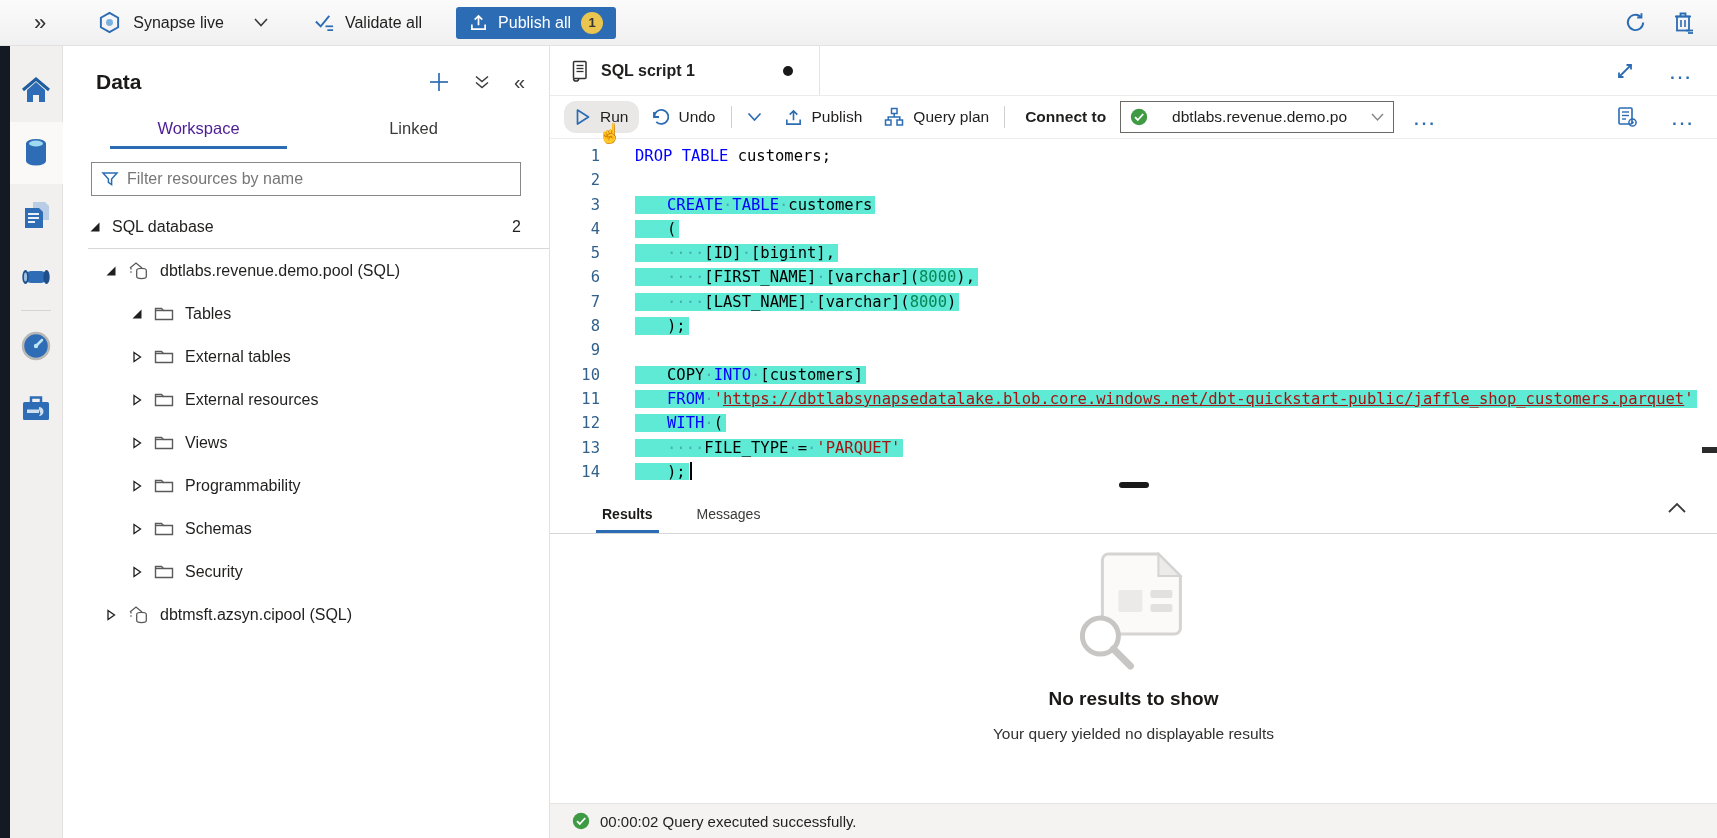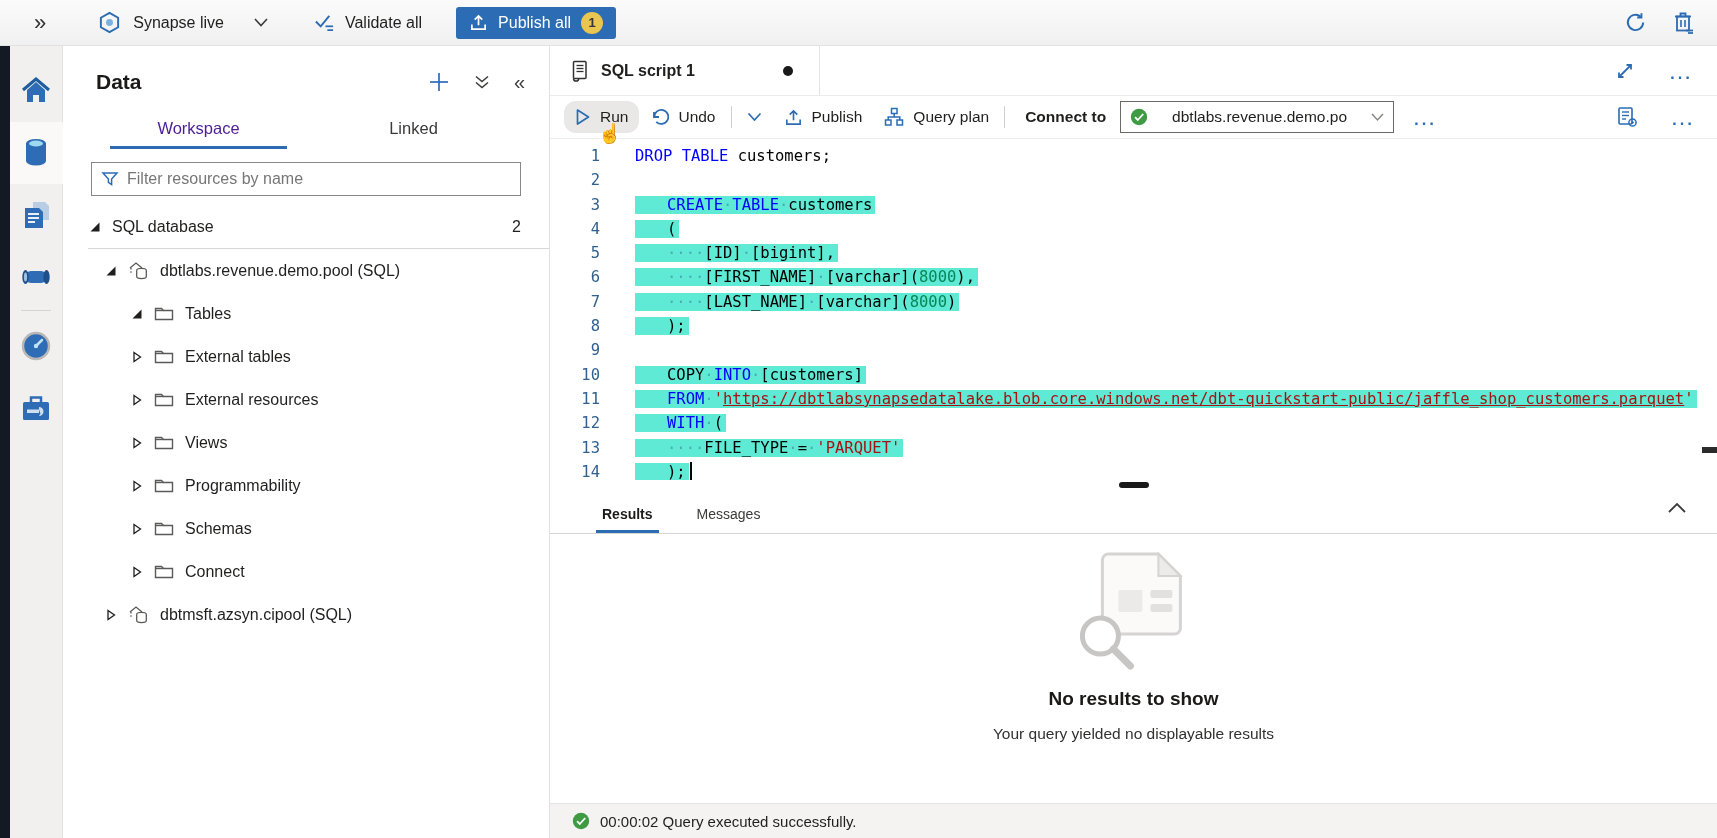--- a/index.html
+++ b/index.html
@@ -378,21 +378,21 @@
               <svg width="12" height="12" viewBox="0 0 12 12">
                 <path d="M3 1.5 L9.5 6 L3 10.5 Z" fill="none" stroke="#201f1e" stroke-width="1.3"></path>
               </svg>
             </span>
             <span class="node-icon">
               <svg width="20" height="17" viewBox="0 0 20 17">
                 <path d="M1.5 14.5 V3.5 h6 l2 2 h9 v9 Z" fill="none" stroke="#5b5a58" stroke-width="1.4"></path>
                 <path d="M1.5 5.5 h8" stroke="#5b5a58" stroke-width="1.4"></path>
               </svg>
             </span>
-            <span class="node-label">Connect</span>
+            <span class="node-label">Security</span>
           </div>
           <div class="tree-row" style="padding-left: 41px;">
             <span class="expander">
               <svg width="12" height="12" viewBox="0 0 12 12">
                 <path d="M3 1.5 L9.5 6 L3 10.5 Z" fill="none" stroke="#201f1e" stroke-width="1.3"></path>
               </svg>
             </span>
             <span class="node-icon">
               <svg width="21" height="21" viewBox="0 0 21 21">
                 <path d="M2 8 L8 3 L14 8" fill="none" stroke="#5b5a58" stroke-width="1.3"></path>

